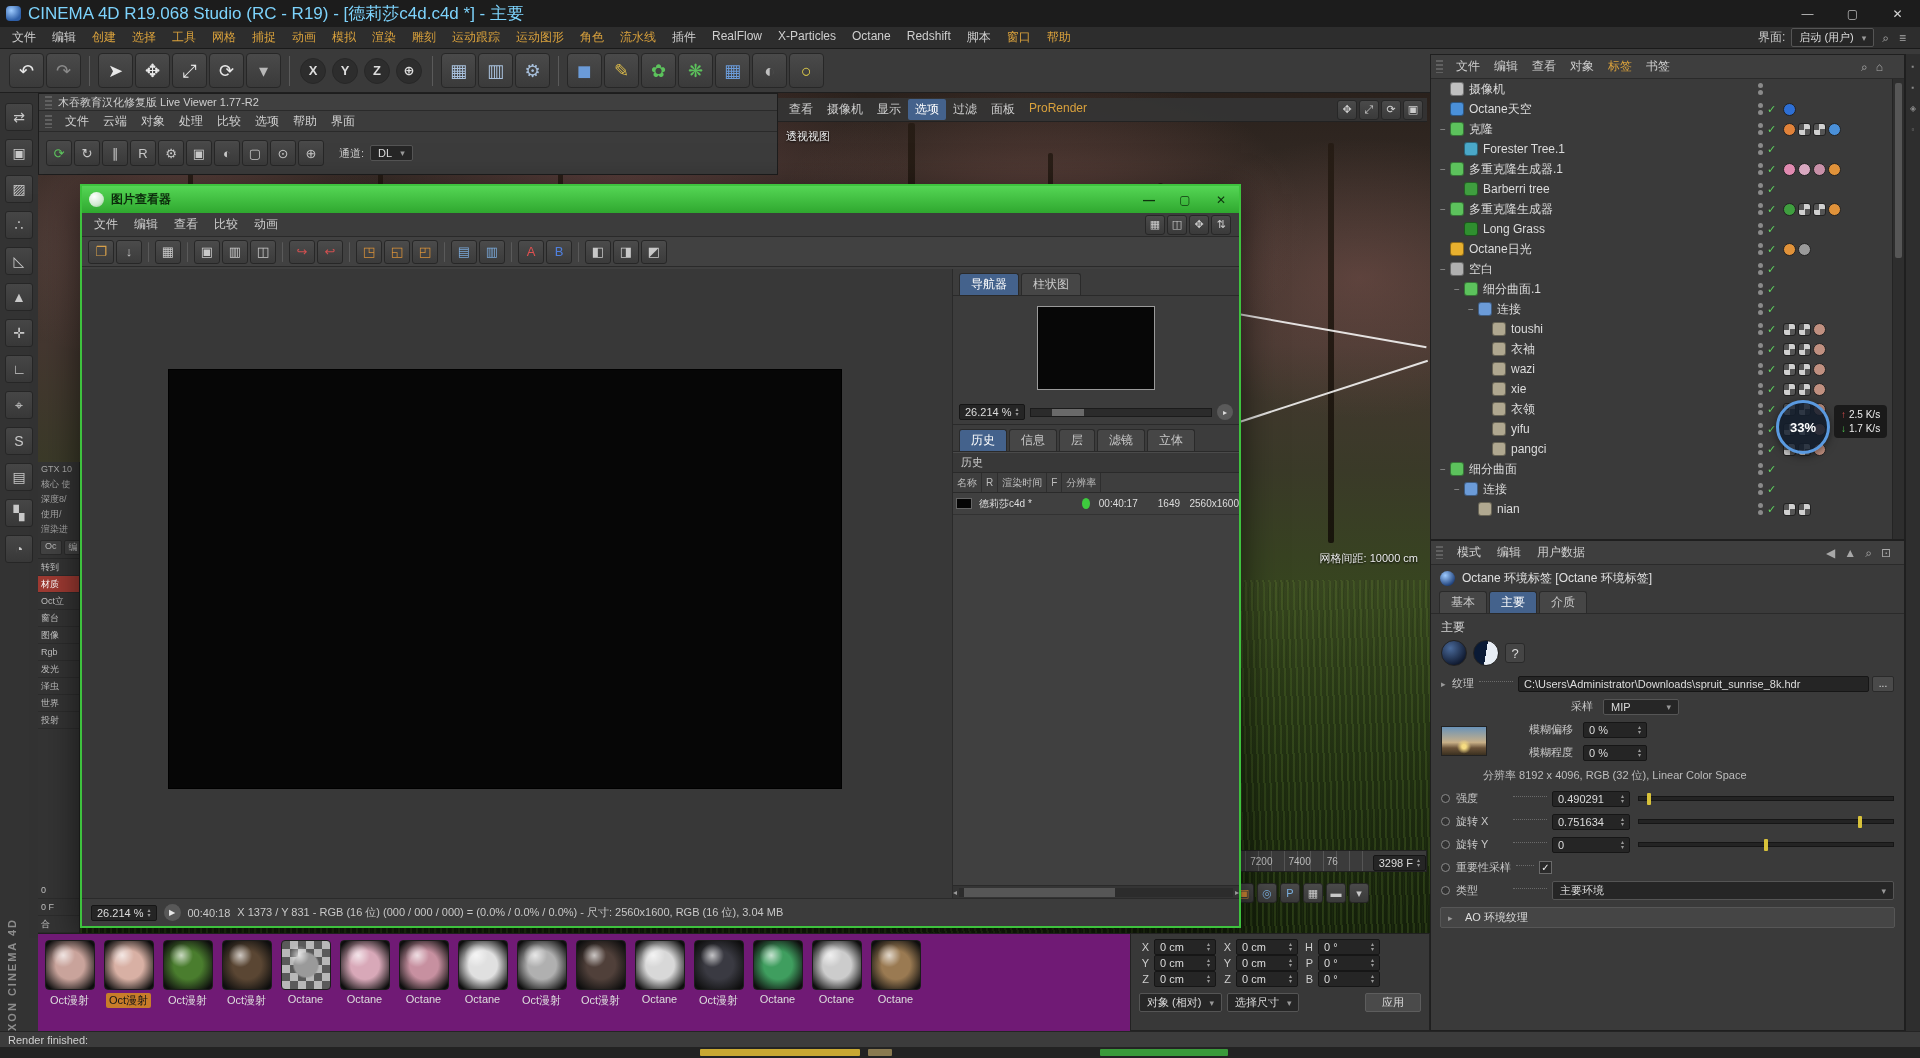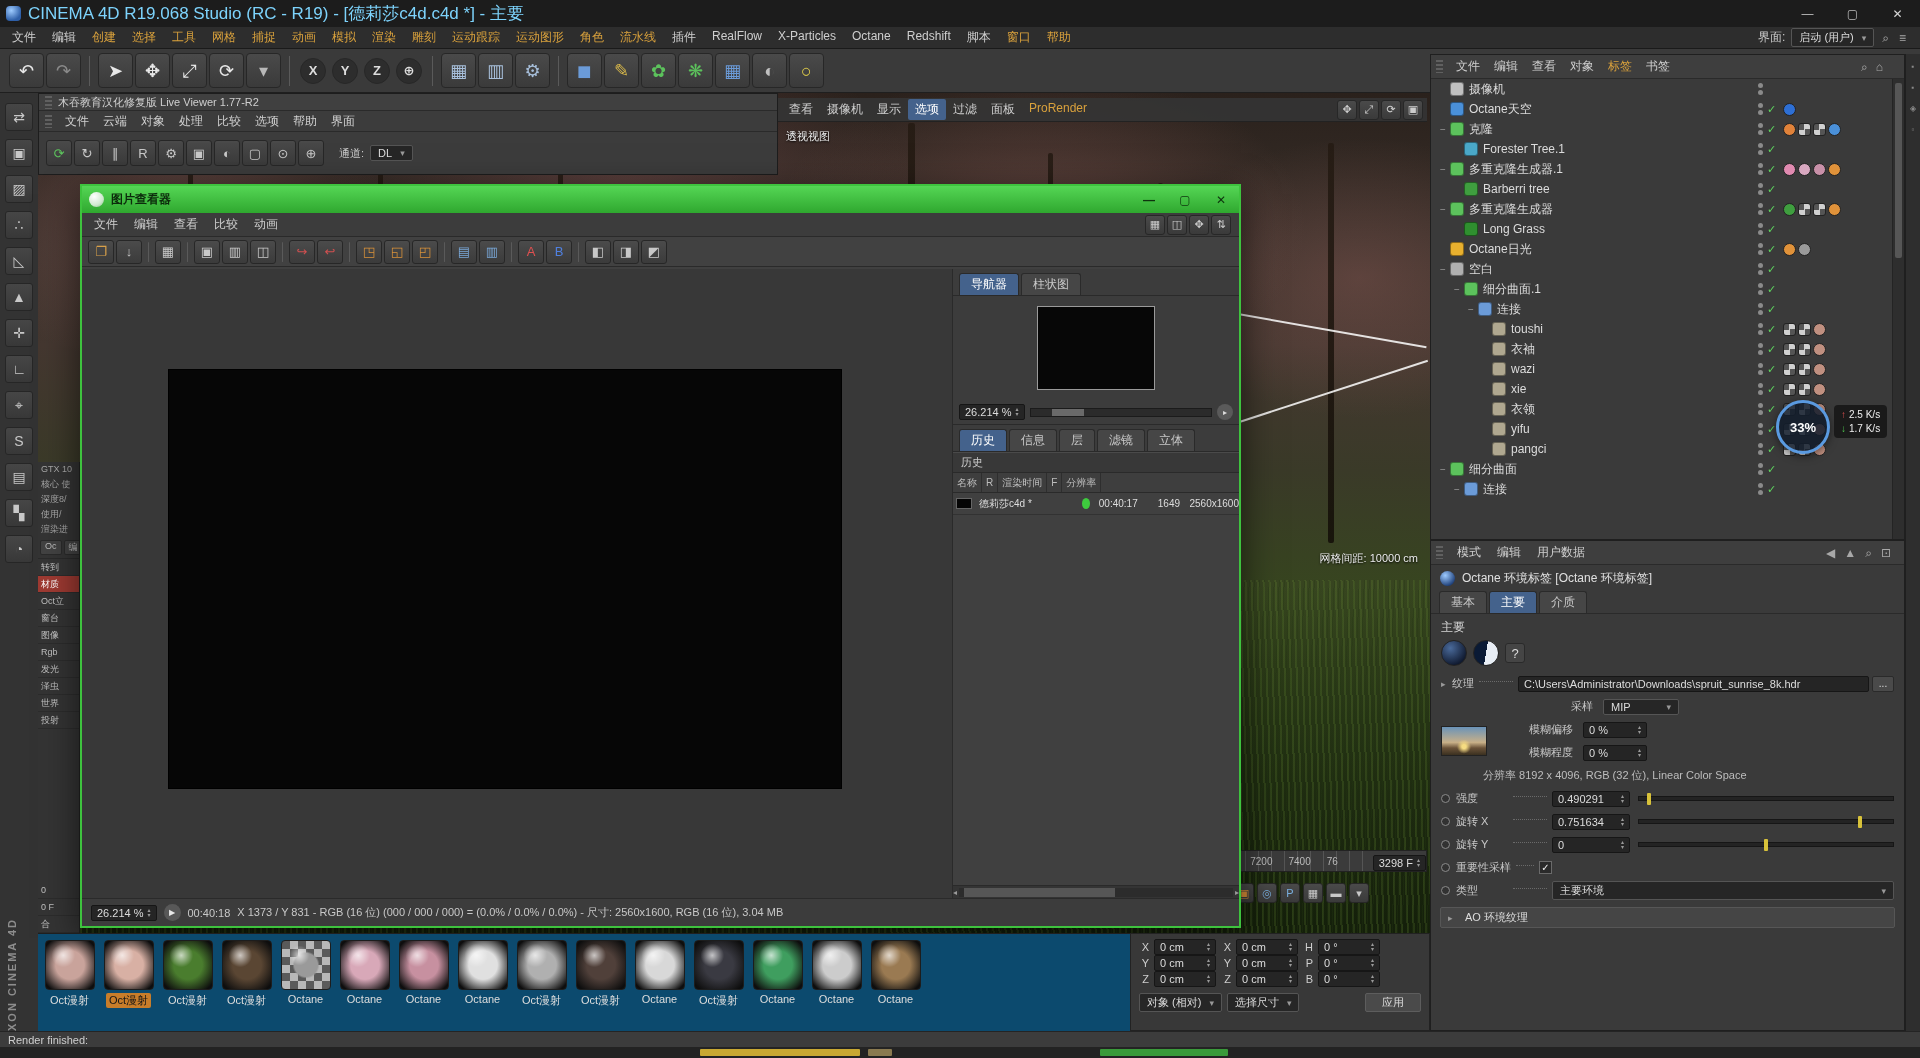--- a/index.html
+++ b/index.html
@@ -168,21 +168,21 @@
 .cb{width:13px;height:13px;background:#2a2a2a;border:1px solid #6a6a6a;color:#eee;font-size:10px;display:flex;align-items:center;justify-content:center}
 .cb::before{content:"✓"}
 .ao{margin:5px 9px;background:#454545;border:1px solid #565656;border-radius:2px;padding:2px 7px;font-size:11px;color:#ddd;display:flex;align-items:center;gap:6px}
 .sunthumb{width:46px;height:30px;border:1px solid #222;flex:0 0 auto;background:radial-gradient(circle at 50% 70%,#f5dc82 7%,rgba(245,220,130,0) 24%),linear-gradient(#6a93b8 0%,#c8b088 55%,#6a5238 75%,#3a3020 100%)}
 #blurwrap{display:flex;align-items:center;gap:8px;padding:0 10px}
 #blurrows{flex:1}
 #blurrows .arow{padding:0}
 
 #rstrip{left:1905px;top:54px;width:15px;height:977px;background:#2e2e2e;border-left:1px solid #1f1f1f;display:flex;flex-direction:column;align-items:center;gap:12px;padding-top:8px;font-size:8px;color:#8a8a8a}
 
-#mats{left:38px;top:933px;width:1092px;height:98px;background:#0c4a6e;border-top:1px solid #1f1f1f;display:flex;align-items:flex-start;padding:3px 2px;overflow:hidden}
+#mats{left:38px;top:933px;width:1092px;height:98px;background:#701a75;border-top:1px solid #1f1f1f;display:flex;align-items:flex-start;padding:3px 2px;overflow:hidden}
 .mat{width:59px;text-align:center;flex:0 0 auto}
 .mthumb{display:block;width:50px;height:50px;margin:3px auto 3px;border-radius:4px;border:1px solid #1d1d1d;background:radial-gradient(circle at 36% 30%,rgba(255,255,255,.7),rgba(255,255,255,0) 26%),radial-gradient(circle at 50% 50%,var(--c,#888) 42%,#0e0e0e 90%)}
 .mat.checker .mthumb{background:radial-gradient(circle at 36% 30%,rgba(255,255,255,.7),rgba(255,255,255,0) 22%),radial-gradient(circle at 50% 50%,var(--c,#aaa) 34%,rgba(0,0,0,0) 40%),conic-gradient(#b8b8b8 0 25%,#5a5a5a 0 50%,#b8b8b8 0 75%,#5a5a5a 0);background-size:100% 100%,100% 100%,16px 16px}
 .mlabel{display:inline-block;font-size:11px;color:#ddd;max-width:57px;overflow:hidden;white-space:nowrap;padding:0 3px;border-radius:2px}
 .mat.selected .mlabel{background:#c87d2a;color:#161616}
 
 #coords{left:1130px;top:933px;width:300px;height:98px;background:#383838;border:1px solid #222;padding:5px 8px;display:flex;flex-direction:column;gap:3px;font-size:11px}
 .crow{display:flex;align-items:center;gap:5px}
 .cl{width:10px;text-align:right;color:#cfcfcf;flex:0 0 auto}
 .cfld{width:62px;justify-content:space-between}
@@ -1084,20 +1084,37 @@
           <span class="olabel">连接</span>
           <span class="ocols">
             <span class="vdots">
               <i></i>
               <i></i>
             </span>
             <span class="ocheck"></span>
             <span class="omats"></span>
           </span>
         </div>
+        <div class="orow check" style="--depth: 2; --c: #b0a890;">
+          <span class="indent"></span>
+          <span class="exp"></span>
+          <span class="oicon"></span>
+          <span class="olabel">nian</span>
+          <span class="ocols">
+            <span class="vdots">
+              <i></i>
+              <i></i>
+            </span>
+            <span class="ocheck"></span>
+            <span class="omats">
+              <span class="chip checker"></span>
+              <span class="chip checker"></span>
+            </span>
+          </span>
+        </div>
       </div>
     <div class="vscroll">
         <i></i>
       </div>
   </div>
 
   <div id="attr" class="abs">
     <div id="attr-menu">
       <span class="grip"></span>
       <span style="display:flex">

